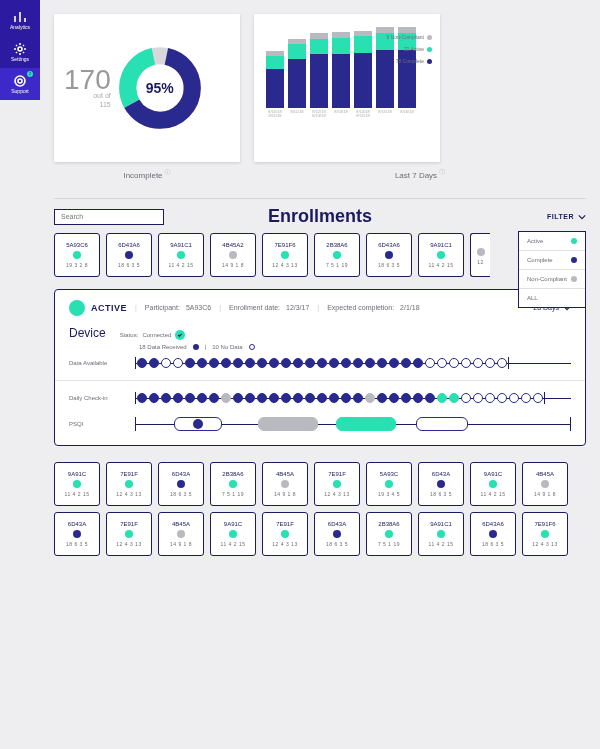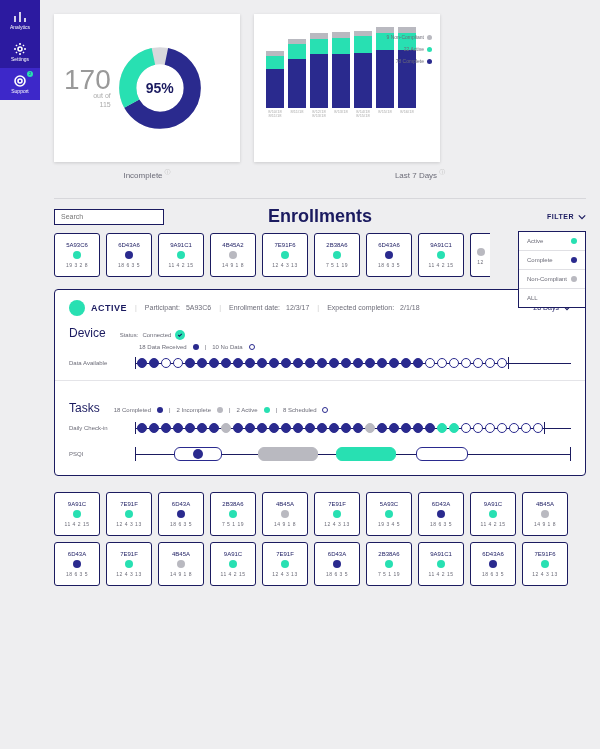--- a/index.html
+++ b/index.html
@@ -355,36 +355,20 @@
           <div class="bead o"></div>
           <div class="bead o"></div>
           <div class="bead o"></div>
           <div class="bead o"></div>
           <div class="cap"></div>
         </div>
     </div>
 
     <hr class="thin">
 
-    <div class="flexline">
-      <div class="section-label">Tasks</div>
-      <div id="tasks-legend" class="legend-row" style="margin-top:10px">
-          <span>18 Completed</span>
-          <span class="d" style="background: var(--navy);"></span>
-          <span class="pipe">|</span>
-          <span>2 Incomplete</span>
-          <span class="d" style="background: var(--grey);"></span>
-          <span class="pipe">|</span>
-          <span>2 Active</span>
-          <span class="d" style="background: var(--teal);"></span>
-          <span class="pipe">|</span>
-          <span>8 Scheduled</span>
-          <span class="d" style="border: 1px solid var(--navy);"></span>
-        </div>
-    </div>
     <div class="track">
       <div class="track-label">Daily Check-in</div>
       <div id="daily-beads" class="beads">
           <div class="line"></div>
           <div class="cap"></div>
           <div class="bead f"></div>
           <div class="bead f"></div>
           <div class="bead f"></div>
           <div class="bead f"></div>
           <div class="bead f"></div>

